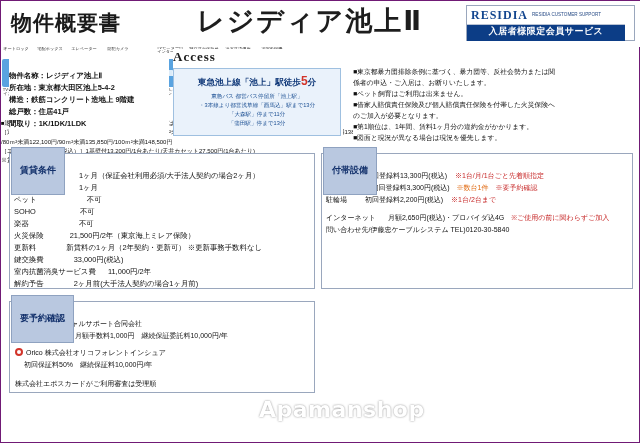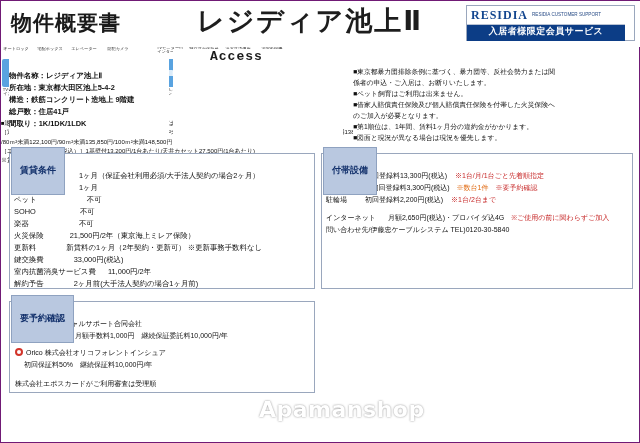--- a/index.html
+++ b/index.html
@@ -77,22 +77,21 @@
   }
 
   
   #overview { left:8px; top:52px; width:160px; height:86px; border:none;}
   #overview .row { font-size:7.4px; line-height:1.62; white-space:nowrap;font-weight:bold; }
 
   
   #access { left:172px; top:48px; width:170px; height:92px; border:none; }
   .access-title {
     font-size:13px; font-weight:bold; color:#1c1c1c; letter-spacing:1px;
-    font-family:Liberation Mono, monospace;
-    margin-left:37px;
+    font-family:Liberation Serif, serif;
   }
   .access-box {
     margin-top:3px; width:168px; height:68px;
     background:#eaf2fb; border:1px solid #9fc0e0;
     text-align:center; padding-top:5px;
   }
   .access-main { font-size:8.6px; font-weight:bold; color:#123a7a; }
   .access-main .big { font-size:12px; color:#d2342a; }
   .access-sub { font-size:5.6px; color:#1b4f93; line-height:1.6; margin-top:3px;}
 
@@ -174,20 +173,29 @@
       <div class="row">物件名称：レジディア池上Ⅱ</div>
       <div class="row">所在地：東京都大田区池上5-4-2</div>
       <div class="row">構造：鉄筋コンクリート造地上 9階建</div>
       <div class="row">総戸数：住居41戸</div>
       <div class="row">間取り：1K/1DK/1LDK</div>
     </div>
   </div>
 
   <div class="panel" id="access">
     <div class="access-title">Access</div>
+    <div class="access-box">
+      <div class="access-main">
+        <span>東急池上線「池上」駅徒歩</span><span class="big">5</span><span>分</span>
+      </div>
+      <div class="access-sub">東急バス 都営バス停留所「池上駅」</div>
+      <div class="access-sub" style="margin-top:0">・3本線より都営浅草線「西馬込」駅まで13分</div>
+      <div class="access-sub" style="margin-top:0">「大森駅」停まで11分</div>
+      <div class="access-sub" style="margin-top:0">「蒲田駅」停まで13分</div>
+    </div>
   </div>
 
   <div class="tab" style="left:352px; top:48px;">
     <span>備考</span>
   </div>
   <div class="panel" id="remarks">
     <div style="margin-top:17px;">
       <div class="line">■東京都暴力団排除条例に基づく、暴力団等、反社会勢力または関</div>
       <div class="line">係者の申込・ご入居は、お断りいたします。</div>
       <div class="line">■ペット飼育はご利用は出来ません。</div>

